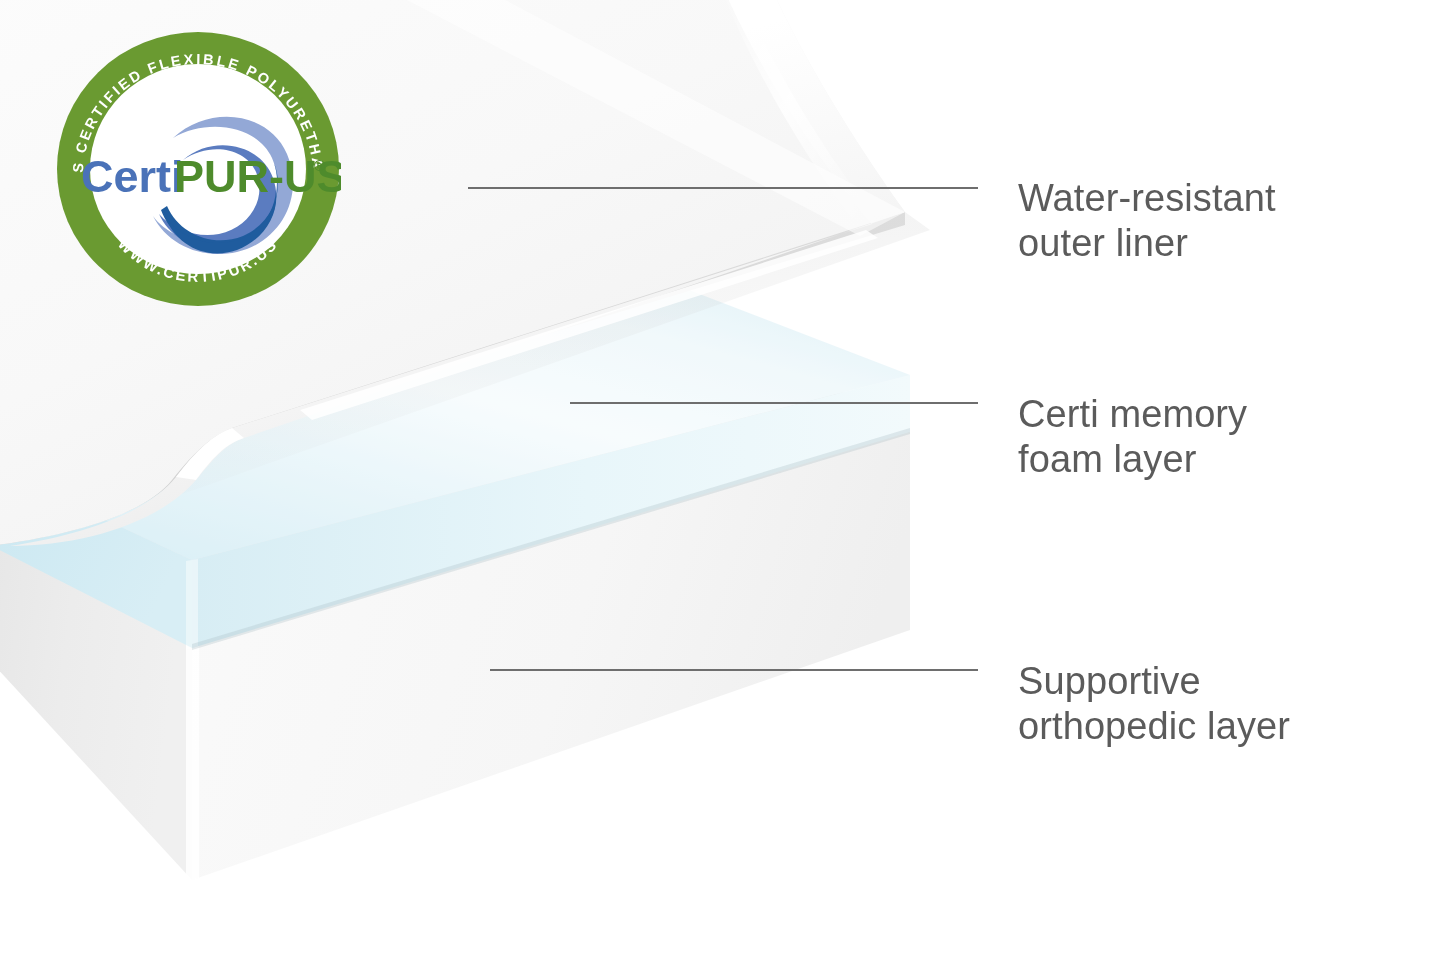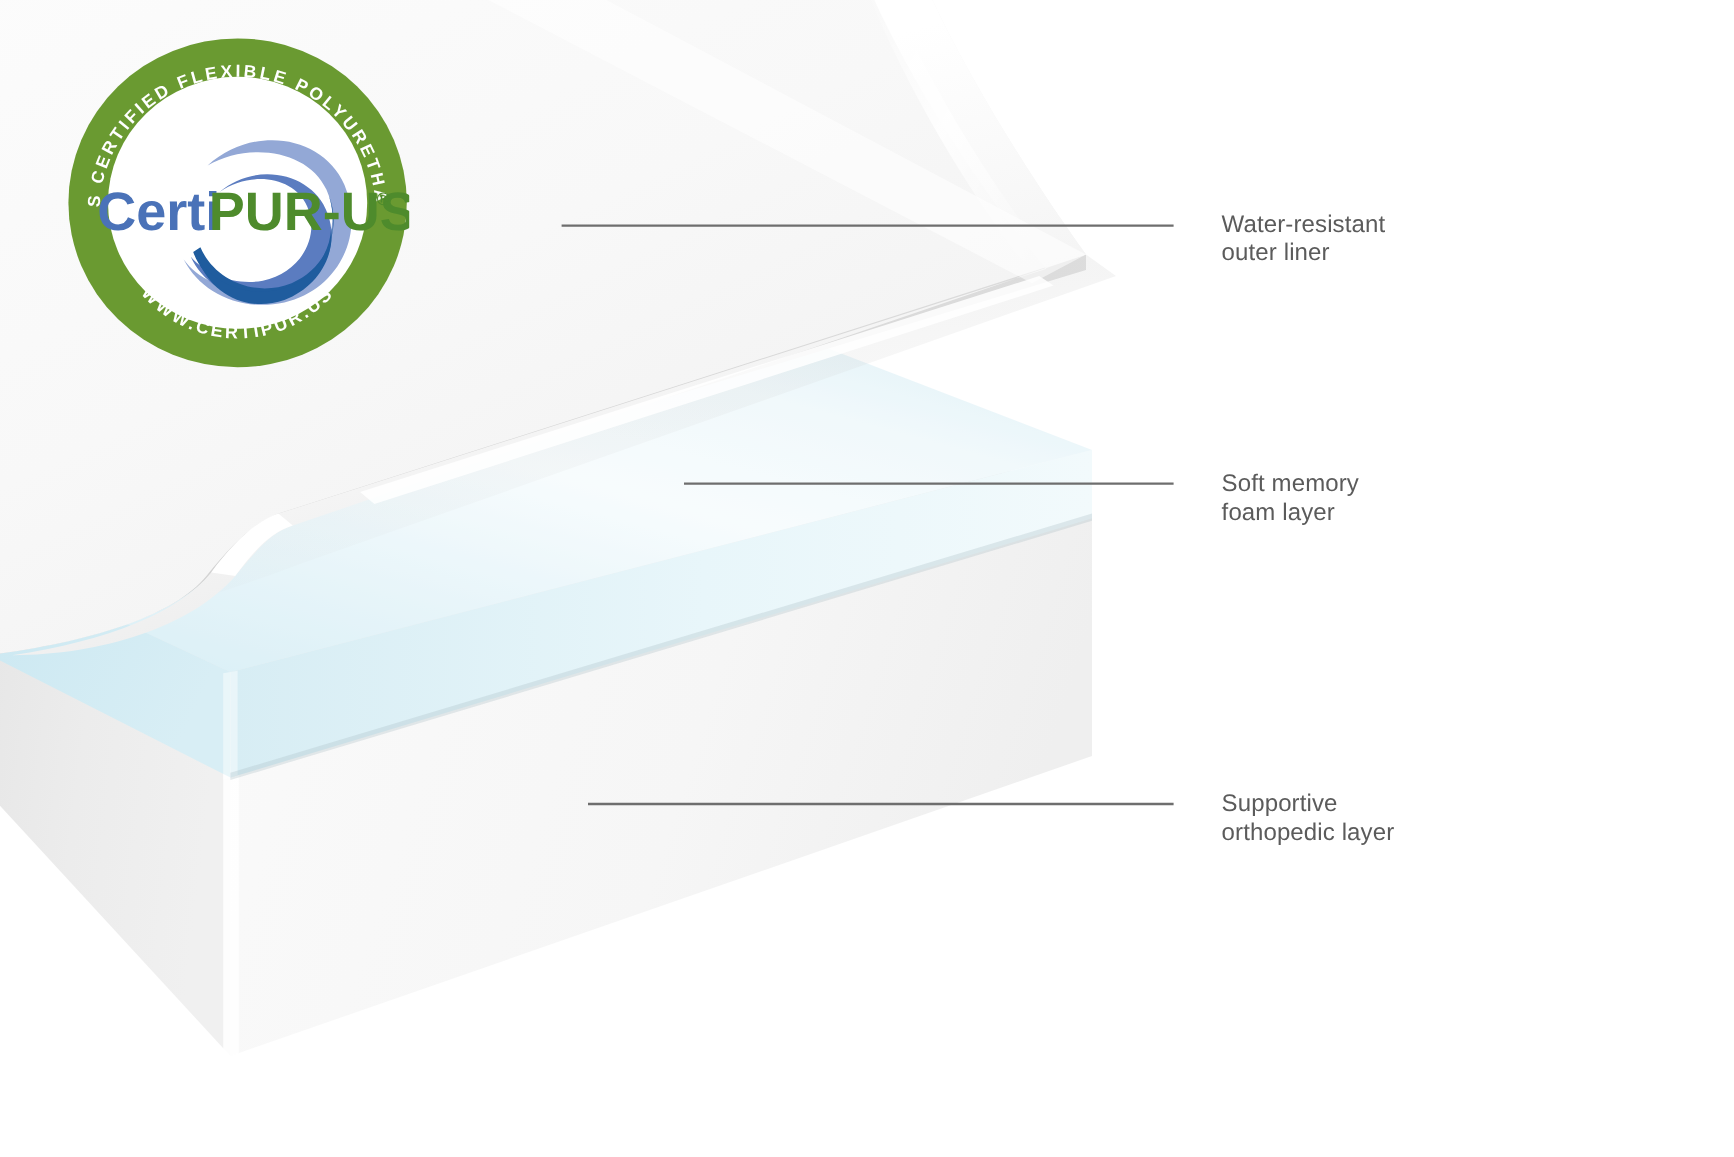--- a/index.html
+++ b/index.html
@@ -21,21 +21,21 @@
   #product-svg {
     position: absolute;
     left: 0;
     top: 0;
     width: 1445px;
     height: 964px;
   }
   .callout {
     position: absolute;
     color: #5b5b5b;
-    font-size: 20px;
+    font-size: 38px;
     line-height: 1.18;
     letter-spacing: 0.1px;
     font-weight: 400;
     white-space: pre-line;
   }
   #callout-0 { left: 1018px; top: 176px; }
   #callout-1 { left: 1018px; top: 392px; }
   #callout-2 { left: 1018px; top: 659px; }
 
   #cert-badge {
@@ -228,19 +228,19 @@
         <text x="26" y="162" font-family="'Liberation Sans', sans-serif" font-size="45" font-weight="700" fill="#4a72b8">Certi</text>
         <text x="119" y="162" font-family="'Liberation Sans', sans-serif" font-size="45" font-weight="700" fill="#4e8b2c">PUR-US</text>
         <text x="259" y="141" font-family="'Liberation Sans', sans-serif" font-size="15" font-weight="700" fill="#4e8b2c">®</text>
       </g>
     </svg>
   </div>
 
   <div class="callout" id="callout-0" style="color: rgb(91, 91, 91);">Water-resistant
 outer liner</div>
 
-  <div class="callout" id="callout-1" style="color: rgb(91, 91, 91);">Soft memory
+  <div class="callout" id="callout-1" style="color: rgb(91, 91, 91);">Certi memory
 foam layer</div>
 
   <div class="callout" id="callout-2" style="color: rgb(91, 91, 91);">Supportive
 orthopedic layer</div>
 
 </div>
 
 </body></html>

